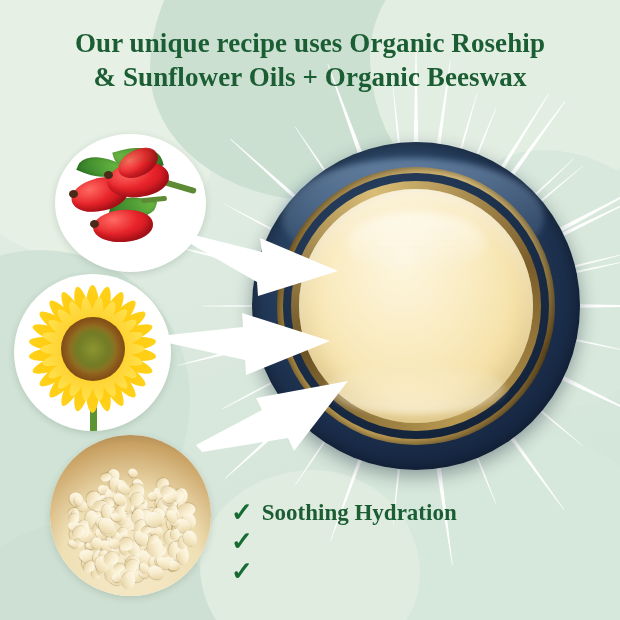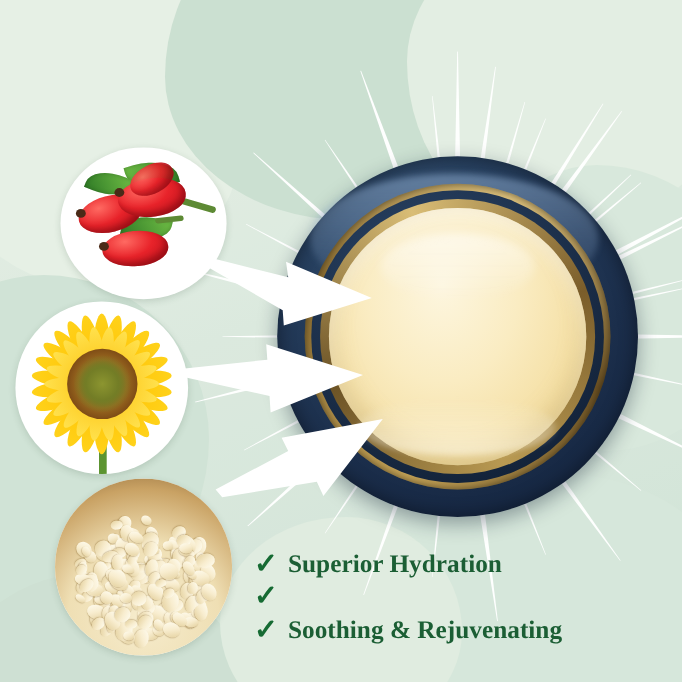--- a/index.html
+++ b/index.html
@@ -151,20 +151,24 @@
   <div class="blob b1"></div>
   <div class="blob b2"></div>
   <div class="blob b3"></div>
   <div class="blob b4"></div>
   <div class="blob b5"></div>
   <div class="blob b6"></div>
   <div class="blob b7"></div>
   <div class="blob b8"></div>
   <div class="bg-veil"></div>
 
+  <div class="headline">
+    <span>Our unique recipe uses Organic Rosehip</span>
+    <span class="l2">&amp; Sunflower Oils + Organic Beeswax</span>
+  </div>
 
   <div class="ing" id="ing-rosehip">
     <div class="art">
       <div class="rh-leaf" style="left:60px;top:12px;width:46px;height:26px;transform:rotate(-16deg);"></div>
       <div class="rh-leaf" style="left:24px;top:22px;width:40px;height:22px;transform:rotate(22deg) scaleX(-1);"></div>
       <div class="rh-leaf" style="left:56px;top:62px;width:44px;height:23px;transform:rotate(14deg) scaleX(-1);"></div>
       <div class="rh-stem" style="left:96px;top:48px;width:46px;height:6px;transform:rotate(16deg);"></div>
       <div class="rh-stem" style="left:86px;top:63px;width:26px;height:5px;transform:rotate(-6deg);"></div>
       <div class="rh-berry" style="left:16px;top:44px;width:58px;height:33px;transform:rotate(-14deg);"></div>
       <div class="rh-tip" style="left:14px;top:56px;"></div>
@@ -482,24 +486,23 @@
     <g fill="#ffffff" stroke="none">
       <path d="M186,233 L262,252 L260,238 L338,271 L258,296 L257,282 L184,240 Z"></path>
       <path d="M168,335 L243,327 L242,313 L330,341 L246,375 L245,360 L168,343 Z"></path>
       <path d="M196,445 L262,410 L256,398 L348,381 L294,451 L288,438 L202,452 Z"></path>
     </g>
   </svg>
 
   <div id="benefits">
       <div class="benefit">
         <span class="check">✓</span>
-        <span class="benefit-label">Superior Hydration</span>
+        <span class="benefit-label">Soothing Hydration</span>
       </div>
       <div class="benefit">
         <span class="check">✓</span>
       </div>
       <div class="benefit">
         <span class="check">✓</span>
-        <span class="benefit-label">Soothing &amp; Rejuvenating</span>
       </div>
     </div>
 
 </div>
 
 </body></html>

